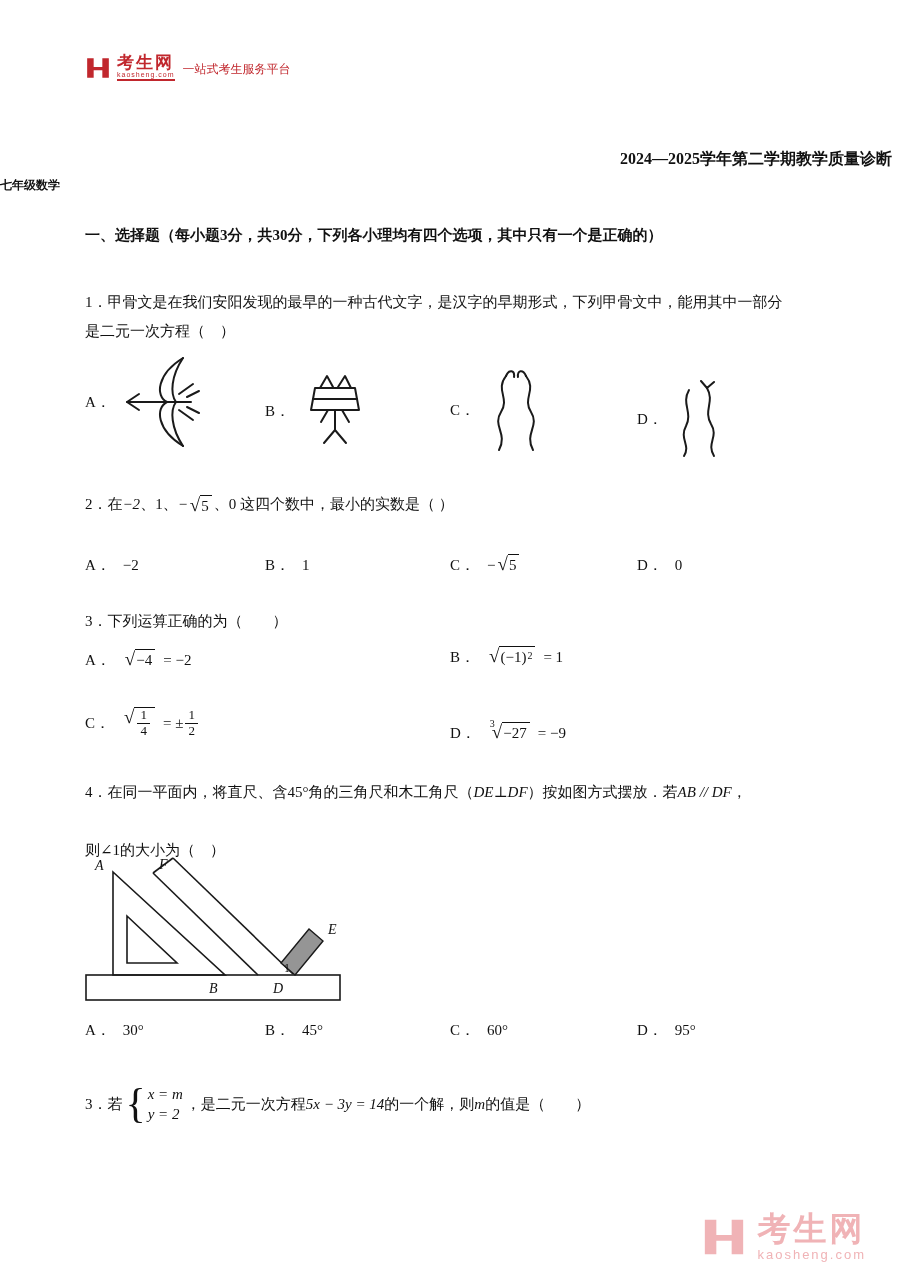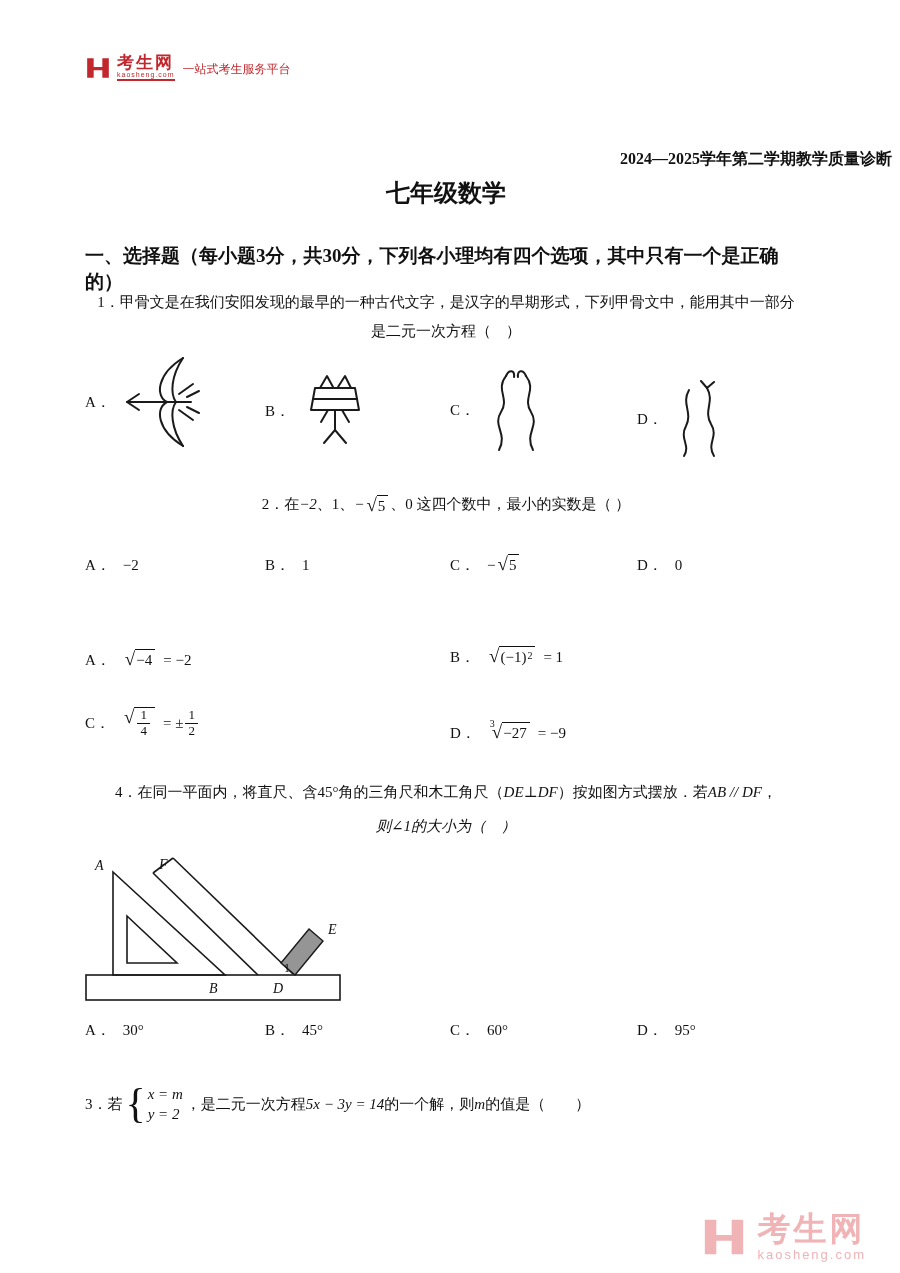--- a/index.html
+++ b/index.html
@@ -11,29 +11,29 @@
   
   .logo { position:absolute; top:54px; left:85px; display:flex; align-items:flex-end; }
   .logo-icon { width:26px; height:26px; color:#c1272d; margin-right:6px; }
   .logo-icon svg { width:100%; height:100%; display:block; }
   .logo-name-block { display:flex; flex-direction:column; border-bottom:2px solid #c1272d; padding-bottom:1px; line-height:1; }
   .logo-name { font-size:17px; font-weight:bold; color:#c1272d; letter-spacing:2px; font-family:"Liberation Sans",sans-serif; }
   .logo-domain { font-size:7px; color:#c1272d; letter-spacing:1px; font-family:"Liberation Sans",sans-serif; }
   .logo-tagline { font-size:12px; color:#c1272d; margin-left:8px; padding-bottom:3px; font-family:"Liberation Sans",sans-serif; }
   
   .doc-title { position:absolute; top:114px; left:0; width:100%; text-align:right; font-size:16px; font-weight:bold;margin-top:35px; }
-  .doc-subtitle { position:absolute; top:177px; left:0; width:100%; text-align:center; font-size:24px; font-weight:bold; }
-  .section-heading { position:absolute; top:243px; left:85px; right:85px; font-size:19px; font-weight:bold; }
-  
-  .q-stem { position:absolute; left:85px; right:85px; font-size:15px; line-height:1.9;text-align:center; }
+  .doc-subtitle { position:absolute; top:177px; left:0; width:100%; text-align:left; font-size:12px; font-weight:bold; }
+  .section-heading { position:absolute; top:226px; left:85px; right:85px; font-size:15px; font-weight:bold; }
+  
+  .q-stem { position:absolute; left:85px; right:85px; font-size:15px; line-height:1.9; }
   .q1-stem { top:288px; }
   .q2-stem { top:490px; }
   .q3-stem { top:607px; }
   .q4-line1 { top:778px; }
-  .q4-line2 { top:812px;font-style:italic; }
+  .q4-line2 { top:836px; }
   .q5-stem { top:1078px; height:52px; display:flex; align-items:center; position:absolute; left:85px; right:85px; font-size:15px; }
   .math-italic { font-style:italic; }
   
   .opt { position:absolute; display:flex; align-items:center; white-space:nowrap; font-size:15px; height:30px; }
   .opt .opt-label { margin-right:12px; }
   .opt .eq { margin-left:6px; }
   
   .sqrt, .root { display:inline-flex; align-items:flex-start; vertical-align:middle; margin:0 2px; }
   .sqrt-sym { font-size:19px; line-height:1.05; }
   .sqrt-rad { border-top:1.4px solid #111; padding:0 3px 0 1px; line-height:1.35; display:inline-flex; align-items:center; }
@@ -157,20 +157,21 @@
       <span class="sqrt">
         <span class="sqrt-sym">√</span>
         <span class="sqrt-rad">5</span>
       </span>
   </div>
   <div class="opt" style="left:637px; top:550px;">
     <span class="opt-label">D．</span>
     <span>0</span>
   </div>
 
+  <div class="q-stem q3-stem">3．下列运算正确的为（　　）</div>
 
   <div class="opt" style="left:85px; top:645px;">
     <span class="opt-label">A．</span>
     <span class="sqrt">
         <span class="sqrt-sym">√</span>
         <span class="sqrt-rad">−4</span>
       </span>
     <span class="eq">= −2</span>
   </div>
 

